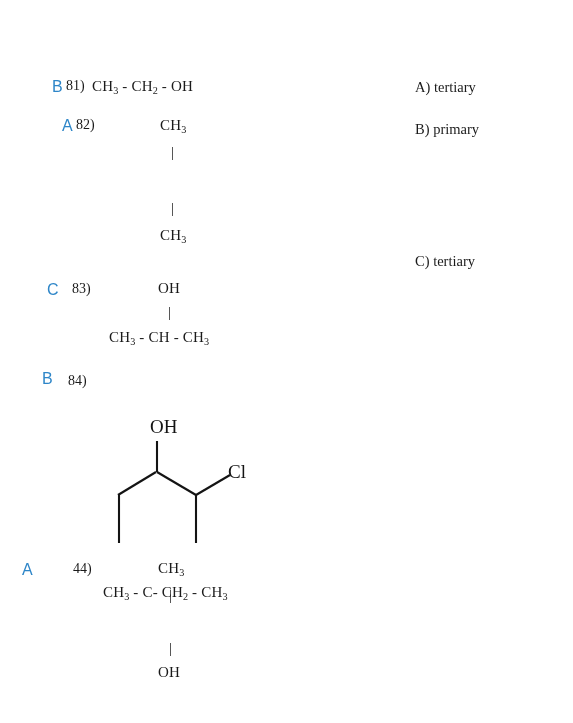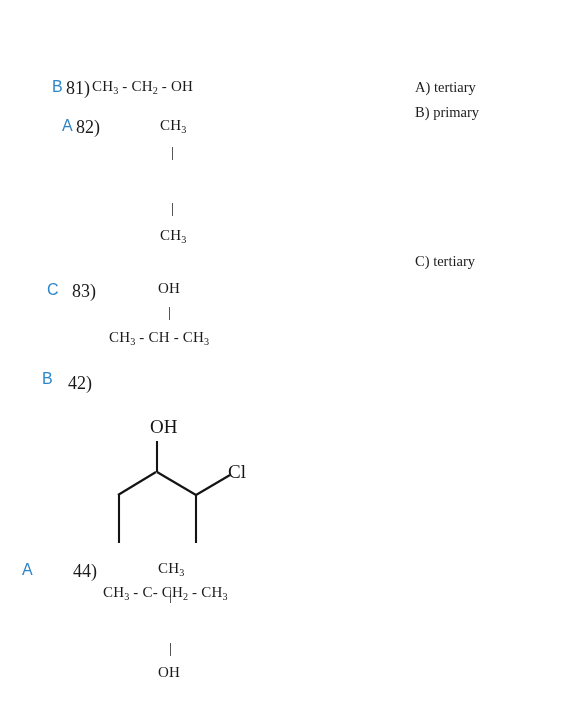--- a/index.html
+++ b/index.html
@@ -36,21 +36,21 @@
   
   .answer-mark {
     font-family: "Liberation Sans", "DejaVu Sans", sans-serif;
     color: #2e86c8;
     font-size: 16px;
     line-height: 1;
   }
 
   
   .qnum {
-    font-size: 18px;
+    font-size: 14px;
     white-space: nowrap;
   }
 
   
   .formula {
     font-size: 15px;
     white-space: nowrap;
     letter-spacing: 0.2px;
   }
   .formula sub {
@@ -103,21 +103,21 @@
   <div class="abs formula" style="left:160px; top:227px;">CH<sub>3</sub></div>
 
   <div class="abs answer-mark" style="left:47px; top:282px;">C</div>
   <div class="abs qnum" style="left:72px; top:281px;">83)</div>
 
   <div class="abs formula" style="left:158px; top:280px;">OH</div>
   <div class="abs bond-v" style="left:168px; top:305px;">|</div>
   <div class="abs formula" style="left:109px; top:329px;">CH<sub>3</sub> - CH - CH<sub>3</sub></div>
 
   <div class="abs answer-mark" style="left:42px; top:371px;">B</div>
-  <div class="abs qnum" style="left:68px; top:373px;">42)</div>
+  <div class="abs qnum" style="left:68px; top:373px;">84)</div>
 
   <div class="abs" style="left:100px; top:405px;">
     <svg class="skeletal" width="160" height="145" viewBox="0 0 160 145">
 
       <text x="50" y="28">OH</text>
 
       <line x1="57" y1="36" x2="57" y2="67"></line>
 
       <line x1="56" y1="67" x2="18" y2="90"></line>
 
@@ -135,16 +135,16 @@
   <div class="abs answer-mark" style="left:22px; top:562px;">A</div>
   <div class="abs qnum" style="left:73px; top:561px;">44)</div>
 
   <div class="abs formula" style="left:158px; top:560px;">CH<sub>3</sub></div>
   <div class="abs bond-v" style="left:169px; top:588px;">|</div>
   <div class="abs formula" style="left:103px; top:584px;">CH<sub>3</sub> - C- CH<sub>2</sub> - CH<sub>3</sub></div>
   <div class="abs bond-v" style="left:169px; top:641px;">|</div>
   <div class="abs formula" style="left:158px; top:664px;">OH</div>
 
   <div class="abs option" style="left:415px; top:79px;text-align:center;">A) tertiary</div>
-  <div class="abs option" style="left:415px; top:104px;">B) primary</div>
+  <div class="abs option" style="left:415px; top:121px;">B) primary</div>
   <div class="abs option" style="left:415px; top:253px;">C) tertiary</div>
 
 </div>
 
 </body></html>

